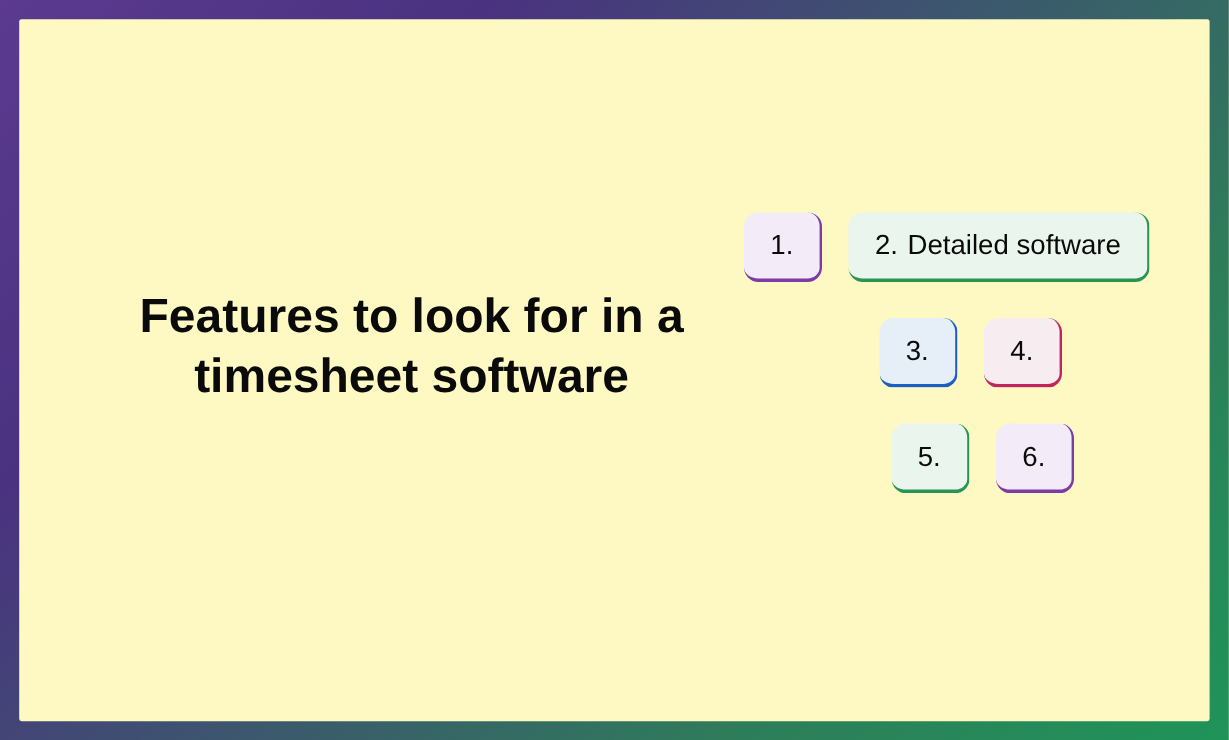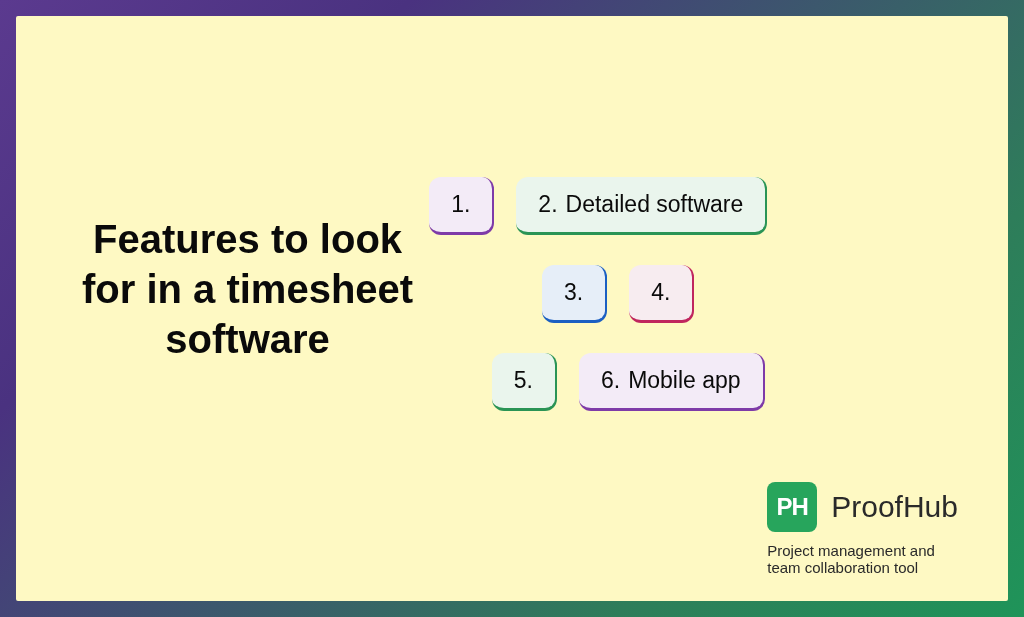--- a/index.html
+++ b/index.html
@@ -168,25 +168,17 @@
         <span class="num">4.</span>
       </div>
     </div>
 
     <div class="feature-row row-3">
       <div class="pill pill-green">
         <span class="num">5.</span>
       </div>
       <div class="pill pill-purple">
         <span class="num">6.</span>
-        <span>Mobile app</span>
       </div>
     </div>
   </div>
 
-  <div class="footer">
-    <div class="logo-wrap">
-      <div class="logo-icon">PH</div>
-      <div class="logo-text">ProofHub</div>
-    </div>
-    <div class="tagline">Project management and team collaboration tool</div>
-  </div>
 </div>
 
 </body></html>

